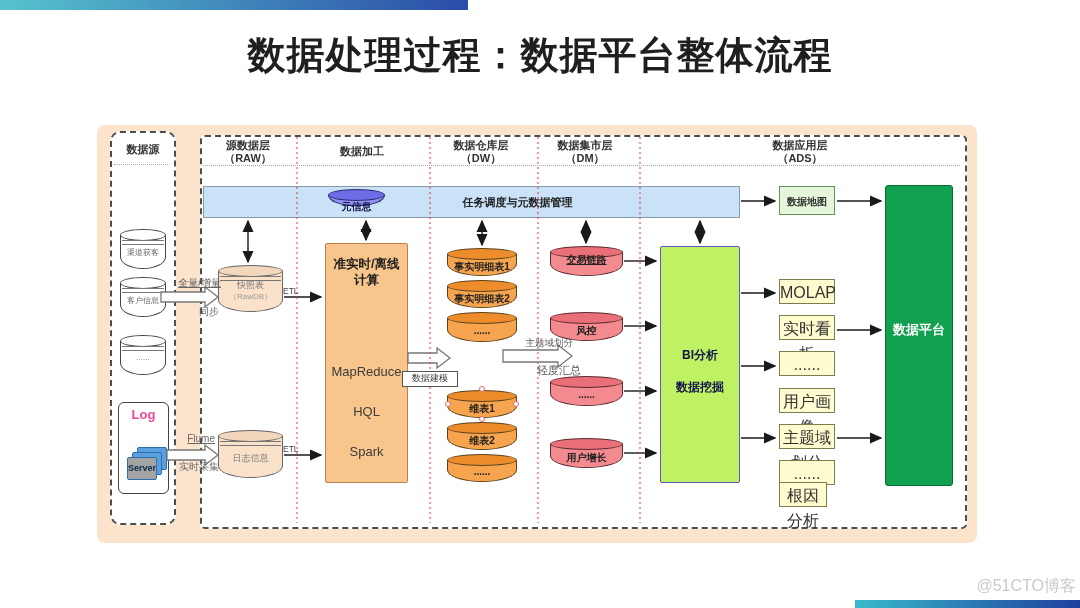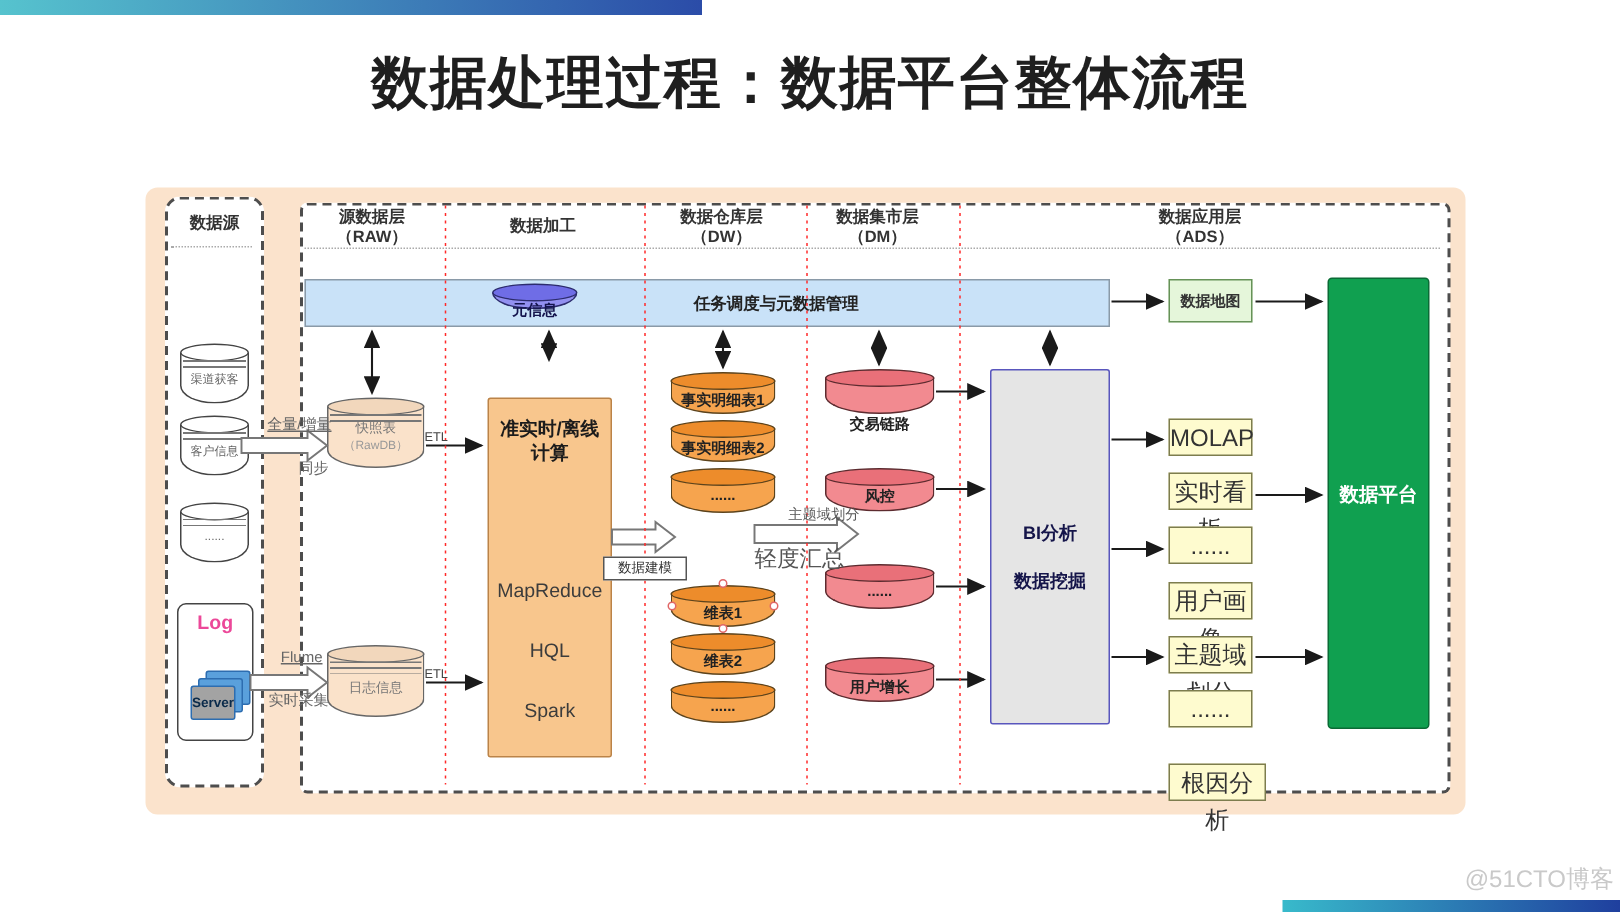--- a/index.html
+++ b/index.html
@@ -16,21 +16,21 @@
   .src-panel{left:13px;top:6px;width:62px;height:390px;border-radius:10px;z-index:1;}
   .main-panel{left:103px;top:10px;width:763px;height:390px;border-radius:5px;z-index:1;}
   .hdr{position:absolute;z-index:3;text-align:center;font-weight:bold;color:#333;font-size:11px;line-height:13px;}
   .dotline{position:absolute;border-top:1px dotted #aaa;z-index:2;}
   
   .bluebar{left:106px;top:61px;width:537px;height:32px;background:#C9E2F8;border:1.5px solid #8a9aa8;box-sizing:border-box;z-index:3;}
   .bluebar .t{position:absolute;left:0;right:0;top:8px;text-align:center;padding-left:92px;font-weight:bold;font-size:11px;color:#222;}
   
   .node{position:absolute;box-sizing:border-box;z-index:5;}
   .proc-box{background:#F8C68D;border:1.5px solid #BB8348;border-radius:2px;}
-  .bi-box{background:#e5e5e5;border:1.5px solid #5956bd;border-radius:2px;padding-left:48px;}
+  .bi-box{background:#bef264;border:1.5px solid #5956bd;border-radius:2px;padding-left:48px;}
   .app-box{background:#FEFBCF;border:1px solid #7d7d4e;text-align:center;font-size:16px;font-weight:normal;color:#333;margin-top:34px;}
   .map-box{background:#E5F6DA;border:1px solid #669258;text-align:center;font-size:10px;font-weight:bold;color:#333;}
   .green-box{background:#10A050;border:1px solid #0a6b35;border-radius:3px;padding-left:39px;}
   .green-box .t{position:absolute;left:0;right:0;top:48%;transform:translateY(-50%);text-align:center;color:#fff;font-weight:bold;font-size:13px;}
   .log-box{background:#fff;border:1.5px solid #444;border-radius:6px;}
   
   .cyl{position:absolute;z-index:5;}
   .cyl .ct{position:absolute;left:0;right:0;top:0;height:12px;border-radius:50%;z-index:2;box-sizing:border-box;}
   .cyl .cb{position:absolute;left:0;right:0;top:6px;bottom:0;border-top:0!important;border-radius:0 0 50% 50%/0 0 12px 12px;box-sizing:border-box;}
   .cyl .cl{position:absolute;left:1px;right:1px;top:calc(50% - 6px);text-align:center;font-weight:bold;font-size:10px;color:#222;z-index:3;}
@@ -144,21 +144,21 @@
   <div class="cyl paper" style="left:121px;top:140px;width:65px;height:47px;">
     <div class="ct"></div>
       <div class="cb"></div>
       <div class="stripes"></div>
     <div class="cl2">
         <div class="a">快照表</div>
         <div class="b">（RawDB）</div>
       </div>
   </div>
 
-  <div class="node proc-box" style="left:228px;top:118px;width:83px;height:240px;margin-top:22px;">
+  <div class="node proc-box" style="left:228px;top:118px;width:83px;height:240px;">
     <div class="proc-title">
       <div>准实时/离线</div>
       <div>计算</div>
     </div>
     <div class="engine" style="top:120px;">MapReduce</div>
     <div class="engine" style="top:160px;">HQL</div>
     <div class="engine" style="top:200px;">Spark</div>
   </div>
 
   <div class="cyl orange" style="left:350px;top:123px;width:70px;height:28px;">
@@ -188,21 +188,21 @@
   </div>
   <div class="cyl orange" style="left:350px;top:329px;width:70px;height:28px;">
     <div class="ct"></div>
       <div class="cb"></div>
       <div class="cl" style="top:12px;">......</div>
   </div>
 
   <div class="cyl pink" style="left:453px;top:121px;width:73px;height:30px;">
     <div class="ct"></div>
       <div class="cb"></div>
-      <div class="cl" style="top:30px;">交易链路</div>
+      <div class="cl" style="top:7px;text-decoration:underline;">交易链路</div>
   </div>
   <div class="cyl pink" style="left:453px;top:187px;width:73px;height:29px;">
     <div class="ct"></div>
       <div class="cb"></div>
       <div class="cl" style="top:12px;">风控</div>
   </div>
   <div class="cyl pink" style="left:453px;top:251px;width:73px;height:30px;">
     <div class="ct"></div>
       <div class="cb"></div>
       <div class="cl" style="top:13px;">......</div>
@@ -218,21 +218,21 @@
     <div class="bi-t" style="top:132px;">数据挖掘</div>
   </div>
 
   <div class="node map-box" style="left:682px;top:61px;width:56px;height:29px;line-height:29px;">数据地图</div>
   <div class="node app-box" style="left:682px;top:120px;width:56px;height:25px;line-height:25px;">MOLAP</div>
   <div class="node app-box" style="left:682px;top:156px;width:56px;height:25px;line-height:25px;">实时看板</div>
   <div class="node app-box" style="left:682px;top:192px;width:56px;height:25px;line-height:25px;">......</div>
   <div class="node app-box" style="left:682px;top:229px;width:56px;height:25px;line-height:25px;">用户画像</div>
   <div class="node app-box" style="left:682px;top:265px;width:56px;height:25px;line-height:25px;">主题域划分</div>
   <div class="node app-box" style="left:682px;top:301px;width:56px;height:25px;line-height:25px;">......</div>
-  <div class="node app-box" style="left:682px;top:350px;width:65px;height:25px;line-height:25px;">根因分析</div>
+  <div class="node app-box" style="left:682px;top:323px;width:48px;height:25px;line-height:25px;">根因分析</div>
 
   <div class="node green-box" style="left:788px;top:60px;width:68px;height:301px;">
     <div class="t">数据平台</div>
   </div>
 
   <svg class="abs overlay" width="880" height="418" viewBox="0 0 880 418">
     <defs>
       <marker id="ah" markerWidth="9" markerHeight="8" refX="8" refY="4" orient="auto-start-reverse">
         <path d="M0,0 L9,4 L0,8 z" fill="#1a1a1a"></path>
       </marker>
@@ -279,17 +279,17 @@
   </svg>
 
   <div class="lbl ul" style="left:58px;top:151px;width:66px;">全量/增量</div>
   <div class="lbl" style="left:60px;top:180px;width:62px;">同步</div>
   <div class="lbl ul" style="left:66px;top:308px;width:52px;">Flume</div>
   <div class="lbl" style="left:60px;top:335px;width:62px;">实时采集</div>
   <div class="lbl tiny" style="left:186px;top:161px;width:26px;text-align:left;">ETL</div>
   <div class="lbl tiny" style="left:186px;top:319px;width:26px;text-align:left;">ETL</div>
   <div class="abs modeling-lbl" style="left:305px;top:226px;width:54px;height:14px;text-align:center;margin-top:20px;">数据建模</div>
   <div class="lbl" style="left:404px;top:212px;width:72px;font-size:9.5px;color:#555;">主题域划分</div>
-  <div class="lbl" style="left:402px;top:238px;width:64px;font-size:15px;color:#555;">轻度汇总</div>
+  <div class="lbl" style="left:420px;top:238px;width:64px;font-size:11px;color:#555;">轻度汇总</div>
 </div>
 
 <div class="abs watermark">@51CTO博客</div>
 <div class="abs botbar"></div>
 
 </body></html>

